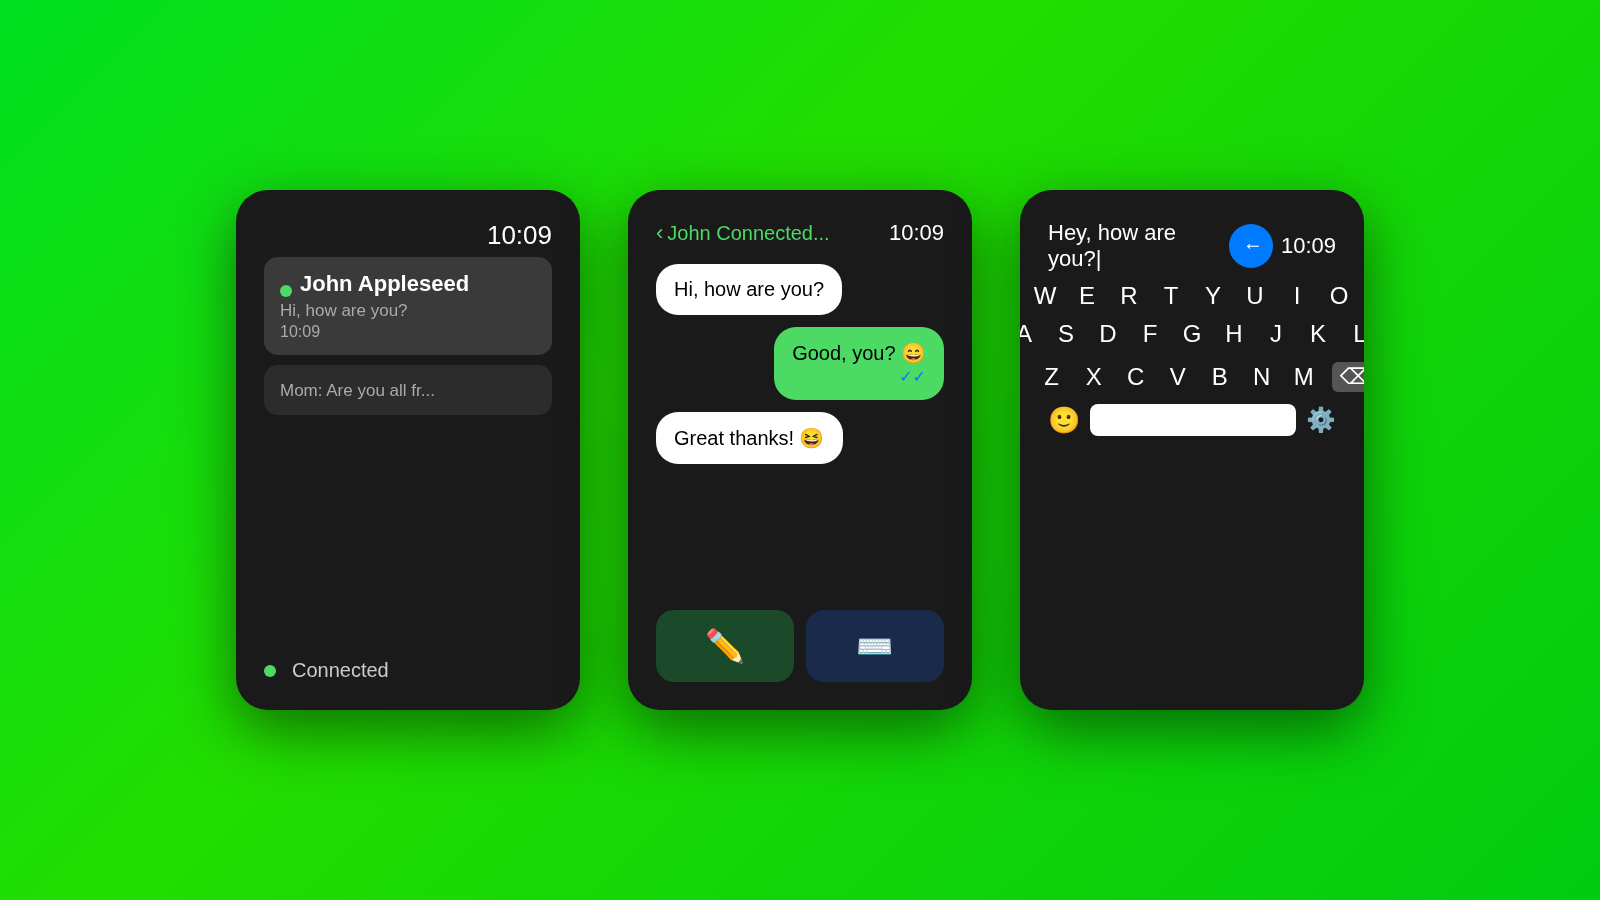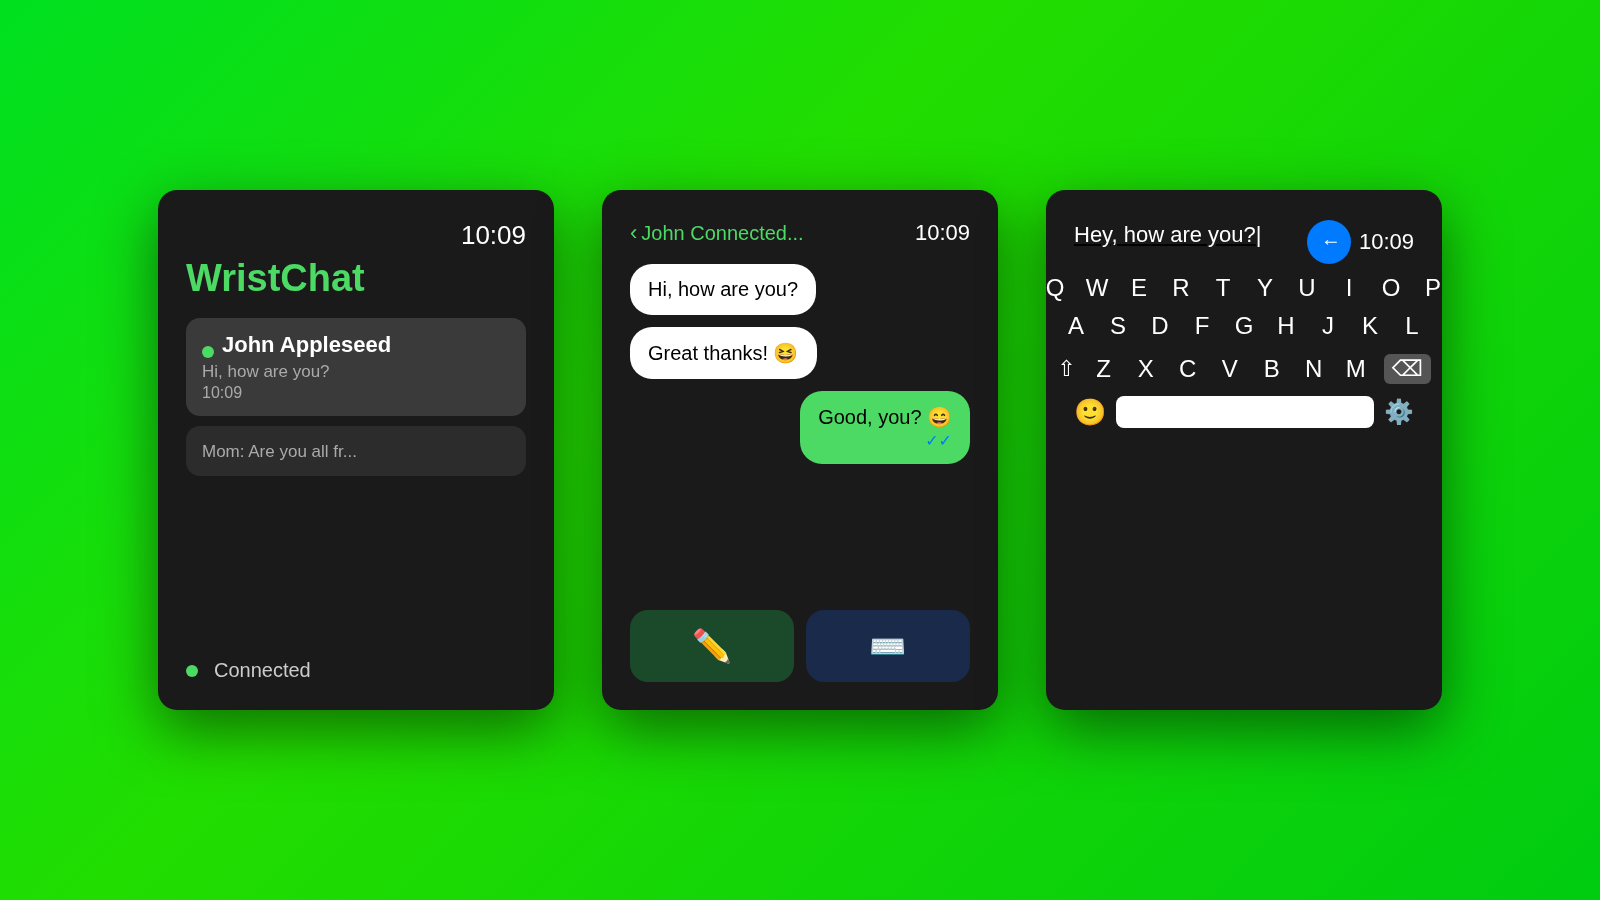--- a/index.html
+++ b/index.html
@@ -10,24 +10,24 @@
       background: linear-gradient(135deg, #00e020 0%, #22dd00 40%, #00cc10 100%);
       display: flex;
       align-items: center;
       justify-content: center;
       gap: 48px;
       font-family: -apple-system, BlinkMacSystemFont, 'Helvetica Neue', Arial, sans-serif;
       overflow: hidden;
     }
 
     .watch-screen {
-      width: 396px;
+      width: 344px;
       height: 520px;
       background: #1a1a1a;
-      border-radius: 19px;
+      border-radius: 32px;
       padding: 30px 28px 28px;
       position: relative;
       box-shadow: 0 20px 60px rgba(0,0,0,0.5);
       display: flex;
       flex-direction: column;
       overflow: hidden;
     }
 
     
     .screen1 .time {
@@ -199,22 +199,20 @@
       display: flex;
       align-items: center;
       justify-content: space-between;
       margin-bottom: 10px;
     }
 
     .input-area {
       display: flex;
       align-items: center;
       gap: 8px;
-      margin-bottom: 14px;
-      text-decoration: underline;
     }
 
     .input-text {
       color: #fff;
       font-size: 22px;
       flex: 1;
     }
 
     .send-btn {
       width: 44px;
@@ -301,21 +299,20 @@
     .screen3-time {
       color: #fff;
       font-size: 22px;
     }
   </style>
 </head>
 <body>
 
 <div class="watch-screen screen1">
   <div class="time">10:09</div>
-  <div class="app-title">WristChat</div>
 
   <div class="chat-item active">
     <div class="chat-name-row">
       <div class="green-dot"></div>
       <div class="chat-name">John Appleseed</div>
     </div>
     <div class="chat-preview">Hi, how are you?</div>
     <div class="chat-time">10:09</div>
   </div>
 
@@ -335,26 +332,26 @@
       <span class="chevron-left">‹</span>
       <span>John Connected...</span>
     </div>
     <div class="header-time">10:09</div>
   </div>
 
   <div class="messages-area">
     <div class="bubble bubble-received">
       <span>Hi, how are you?</span>
     </div>
-    <div class="bubble bubble-received">
-      <span>Great thanks! 😆</span>
-    </div>
     <div class="bubble bubble-sent">
       <span>Good, you? 😄</span>
       <span class="double-check">✓✓</span>
+    </div>
+    <div class="bubble bubble-received">
+      <span>Great thanks! 😆</span>
     </div>
   </div>
 
   <div class="action-buttons">
     <div class="action-btn scribble-btn">
       <span style="color:#4cd964; font-size:32px;">✏️</span>
     </div>
     <div class="action-btn keyboard-btn">
       <span style="font-size:30px;">⌨️</span>
     </div>

